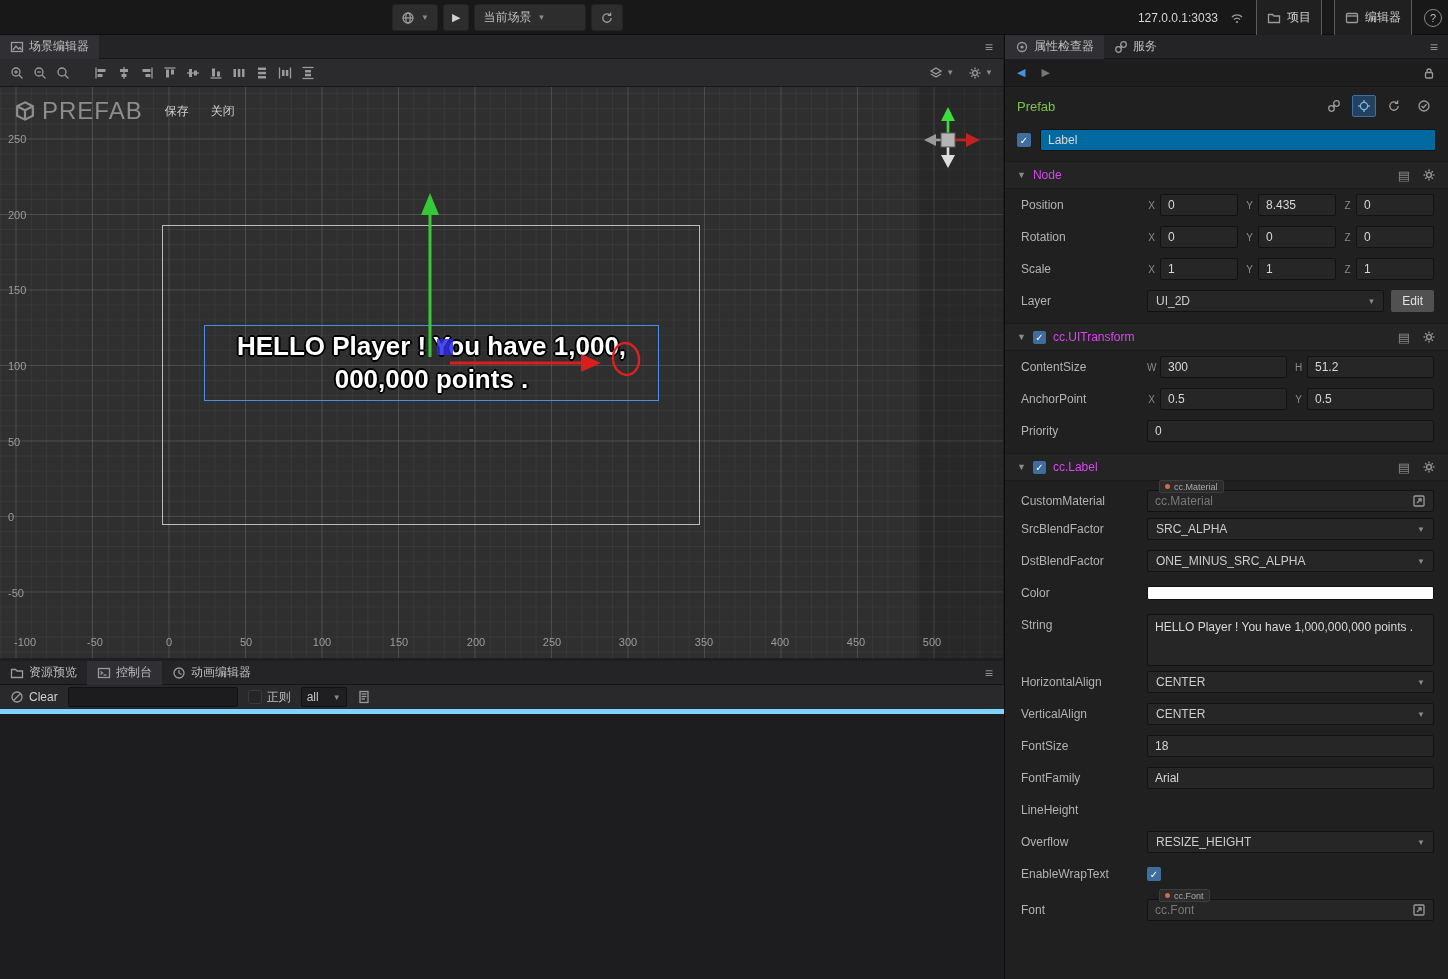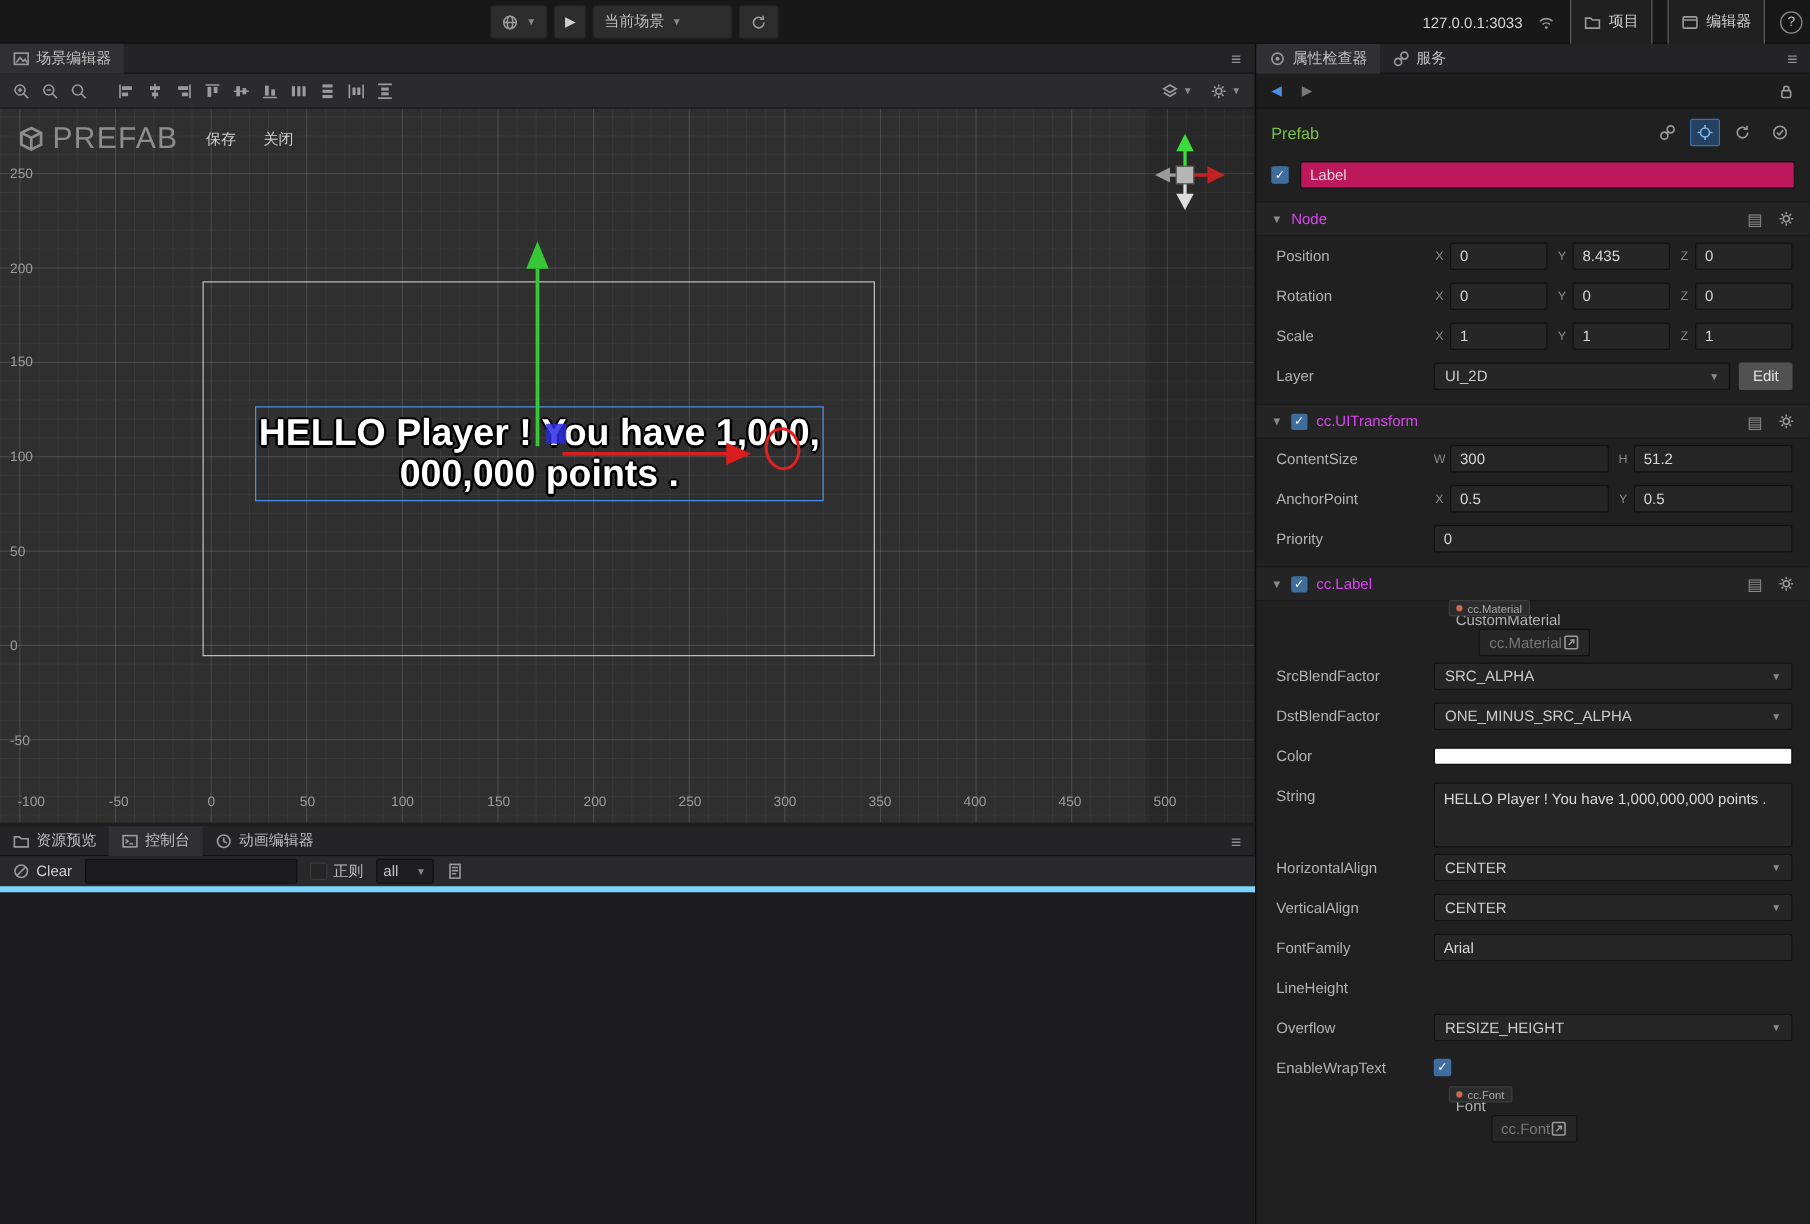--- a/index.html
+++ b/index.html
@@ -48,21 +48,21 @@
     background-position:168.5px 51.5px; }
   .vp-dark-strip { position:absolute; left:917px; top:0; width:86px; height:571px; background:rgba(0,0,0,.14); }
   .prefab-bar { position:absolute; left:14px; top:10px; display:flex; align-items:center; gap:22px; z-index:3; }
   .prefab-title { display:flex; align-items:center; gap:6px; color:#8d8d8d; font-size:24px; letter-spacing:1px; }
   .prefab-title svg { width:22px; height:22px; stroke:#8d8d8d; fill:none; stroke-width:1.4; }
   .vp-btn { color:#cfcfcf; font-size:12px; cursor:pointer; }
   .scene-rect { position:absolute; left:162px; top:138px; width:538px; height:300px;
     border:1px solid rgba(235,235,235,.75); }
   .scene-label { position:absolute; left:204px; top:238px; width:455px; height:76px;
     border:1px solid #4a90e2; display:flex; flex-direction:column; justify-content:center;
-    text-align:center; color:#fff; font-weight:bold; font-size:30px; line-height:33px;
+    text-align:center; color:#fff; font-weight:bold; font-size:26px; line-height:33px;
     text-shadow:-2px 0 0 #000,2px 0 0 #000,0 -2px 0 #000,0 2px 0 #000,
       -1px -1px 0 #000,1px -1px 0 #000,-1px 1px 0 #000,1px 1px 0 #000; cursor:move; }
   .vp-overlay { position:absolute; left:0; top:0; width:1003px; height:571px; pointer-events:none; }
   .ruler-x span { position:absolute; bottom:10px; transform:translateX(-50%); color:#9c9c9c; font-size:11px; }
   .ruler-y span { position:absolute; left:8px; color:#9c9c9c; font-size:11px; }
 
   .bottom-tabbar { position:absolute; left:0; top:661px; width:1003px; }
   .console-toolbar { position:absolute; left:0; top:685px; width:1037px; height:29px; background:#29292c;
     border-bottom:5px solid #7dd3fc; display:flex; align-items:center; gap:10px; padding:0 10px; }
   .clear-btn { display:flex; align-items:center; gap:5px; color:#d0d0d0; cursor:pointer; }
@@ -83,42 +83,42 @@
   .prefab-row { height:38px; display:flex; align-items:center; padding:0 12px; gap:8px; }
   .prefab-name { color:#7ec24a; font-size:13px; }
   .icon-btn { width:24px; height:22px; display:flex; align-items:center; justify-content:center;
     border-radius:2px; cursor:pointer; }
   .icon-btn.active { background:#24415f; border:1px solid #3f6fa5; }
   .prefab-icons { margin-left:auto; display:flex; gap:6px; }
   .name-row { height:30px; display:flex; align-items:center; gap:9px; padding:0 12px; }
   .cb { width:14px; height:14px; border-radius:2px; background:#3f6e9e; color:#fff; font-size:10px;
     display:flex; align-items:center; justify-content:center; flex-shrink:0; cursor:pointer; }
   .cb.off { background:#262626; border:1px solid #3a3a3a; color:transparent; }
-  .txt-input { flex:1; height:22px; background:#be185d; border:1px solid #121212; border-radius:2px;
+  .txt-input { flex:1; height:22px; background:#0369a1; border:1px solid #121212; border-radius:2px;
     color:#d8d8d8; padding:0 7px; font-family:inherit; font-size:12px; }
   .sec { display:flex; align-items:center; height:28px; margin-top:6px; padding:0 12px; gap:7px;
     background:#242424; border-top:1px solid #1a1a1a; border-bottom:1px solid #1a1a1a; }
   .sec .tri { color:#8a8a8a; font-size:9px; cursor:pointer; }
   .sec .title { color:#d946ef; }
   .sec-icons { margin-left:auto; display:flex; gap:12px; align-items:center; }
   .sec-icons .glyph { color:#8a8a8a; font-size:13px; cursor:pointer; }
   .row { display:flex; align-items:center; min-height:32px; padding:0 14px 0 16px; }
   .row-label { width:126px; flex-shrink:0; color:#b2b2b2; }
   .row-field { flex:1; display:flex; align-items:center; gap:7px; min-width:0; }
   .vec { flex:1; display:flex; align-items:center; gap:4px; min-width:0; }
   .axis { color:#8a8a8a; font-size:10px; width:9px; text-align:center; flex-shrink:0; }
   .num { width:100%; min-width:0; height:22px; background:#262626; border:1px solid #121212;
     border-radius:2px; color:#d8d8d8; padding:0 7px; font-family:inherit; font-size:12px; }
   .dd { flex:1; height:22px; background:#262626; border:1px solid #121212; border-radius:2px;
     display:flex; align-items:center; justify-content:space-between; padding:0 8px; color:#ccc;
     cursor:pointer; min-width:0; }
   .btn-edit { height:22px; padding:0 11px; background:#515151; border-radius:2px; color:#e2e2e2;
     display:flex; align-items:center; cursor:pointer; }
   .colorbar { flex:1; height:14px; background:#fff; border:1px solid #101010; border-radius:2px; cursor:pointer; }
-  .asset-row { position:relative; padding-top:8px;flex-direction:column; }
+  .asset-row { position:relative; padding-top:8px; }
   .chip { position:absolute; top:-1px; left:154px; background:#2c2c2c; border:1px solid #3c3c3c;
     border-radius:2px; font-size:9px; color:#aaa; padding:0 5px; height:13px;
     display:flex; align-items:center; gap:4px; z-index:2; }
   .chip .dot { width:5px; height:5px; border-radius:50%; background:#cf6a4c; }
   .asset-field { flex:1; height:22px; background:#262626; border:1px solid #121212; border-radius:2px;
     display:flex; align-items:center; justify-content:space-between; padding:0 7px; color:#787878; cursor:pointer; }
   .string-row { align-items:flex-start; padding-top:5px; }
   .string-row .row-label { margin-top:4px; }
   .str-area { flex:1; height:52px; background:#262626; border:1px solid #121212; border-radius:2px;
     color:#d8d8d8; padding:5px 7px; font-family:inherit; font-size:12px; resize:none; }
@@ -710,20 +710,26 @@
   <div class="row">
     <span class="row-label">VerticalAlign</span>
     <div class="row-field">
         <div class="dd">
           <span>CENTER</span>
           <span class="caret">▼</span>
         </div>
       </div>
   </div>
   <div class="row">
+    <span class="row-label">FontSize</span>
+    <div class="row-field">
+        <input class="num" value="18" style="">
+      </div>
+  </div>
+  <div class="row">
     <span class="row-label">FontFamily</span>
     <div class="row-field">
         <input class="num" value="Arial" style="">
       </div>
   </div>
   <div class="row">
     <span class="row-label">LineHeight</span>
   </div>
   <div class="row">
     <span class="row-label">Overflow</span>

